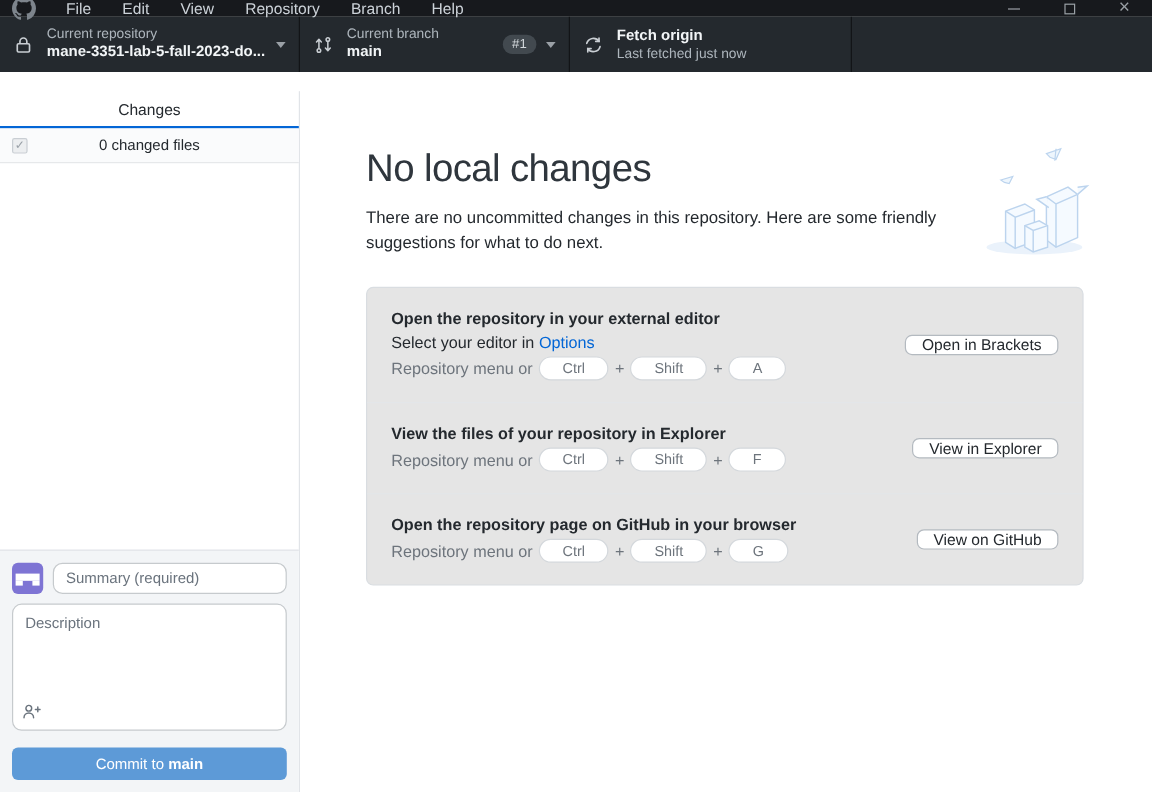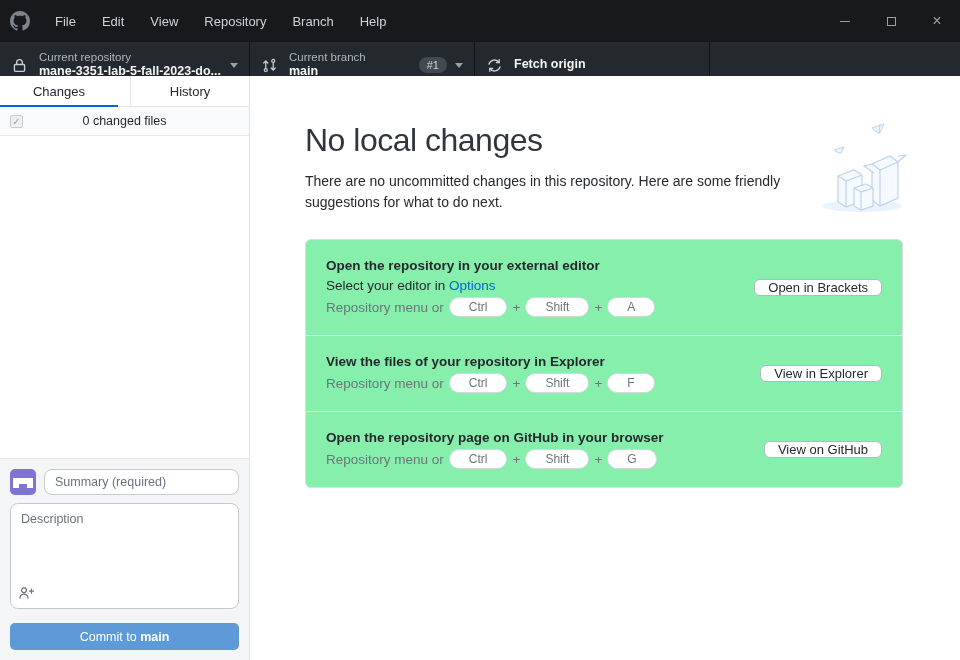--- a/index.html
+++ b/index.html
@@ -6,21 +6,21 @@
   html, body { width: 960px; height: 660px; overflow: hidden; }
   body {
     font-family: "Liberation Sans", sans-serif;
     background: #ffffff;
     color: #24292e;
     position: relative;
   }
 
   
   .titlebar {
-    height: 42px; background: #17191d;
+    height: 14px; background: #17191d;
     display: flex; align-items: center;
     color: #ccd2d8; font-size: 13px;
   }
   .octocat { width: 20px; height: 20px; margin: 0 12px 0 10px; display: flex; align-items: center; }
   .menu-item { padding: 0 13px; height: 30px; display: flex; align-items: center; cursor: default; }
   .win-controls { margin-left: auto; display: flex; height: 30px; }
   .win-btn { width: 46px; height: 30px; display: flex; align-items: center; justify-content: center; color: #9aa0a6; }
   .min-glyph { width: 10px; height: 1px; background: #9aa0a6; display: block; }
   .max-glyph { width: 9px; height: 9px; border: 1px solid #9aa0a6; display: block; }
   .close-glyph { font-size: 16px; line-height: 1; color: #9aa0a6; }
@@ -109,21 +109,21 @@
   .main {
     position: absolute; left: 250px; top: 76px; right: 0; bottom: 0;
     background: #fff; padding: 46px 0 0 55px; overflow: hidden;
   }
   .page-title { font-size: 32px; font-weight: 300; color: #2f363d; letter-spacing: -0.5px; }
   .page-subtitle { margin-top: 12px; width: 505px; font-size: 14px; line-height: 1.5; color: #24292e; }
   .illustration { position: absolute; top: 44px; right: 52px; }
 
   .suggestions {
     margin-top: 26px; width: 598px;
-    border: 1px solid #d9dde1; border-radius: 6px; background: #86efac;
+    border: 1px solid #d9dde1; border-radius: 6px; background: #e5e5e5;
   }
   .suggestion-row {
     display: flex; align-items: center; justify-content: space-between;
     padding: 18px 20px;
   }
   .suggestion-row + .suggestion-row { border-top: 1px solid #e3e6e9; }
   .sg-text { flex: 1; min-width: 0; padding-right: 16px; }
   .sg-title { font-size: 13.5px; font-weight: bold; color: #24292e; }
   .sg-line2 { font-size: 13.5px; color: #24292e; margin-top: 5px; }
   .sg-link { color: #0366d6; cursor: pointer; text-decoration: none; }
@@ -202,30 +202,30 @@
     <span class="tb-icon">
       <svg viewBox="0 0 16 16" width="17" height="17" fill="none" stroke="#c9ced3" stroke-width="1.3" stroke-linecap="round">
         <path d="M13.2 9.3a5.4 5.4 0 0 1-9.6 1.6"></path>
         <path d="M2.8 6.7a5.4 5.4 0 0 1 9.6-1.6"></path>
         <path d="M12.4 2.6v2.6h-2.6"></path>
         <path d="M3.6 13.4v-2.6h2.6"></path>
       </svg>
     </span>
     <span class="tb-text">
       <div class="tb-value">Fetch origin</div>
+      <div class="tb-label">Last fetched just now</div>
     </span>
   </div>
 
   <div class="tb-section tb-rest"></div>
 </div>
 
 <div class="sidebar">
   <div class="tabs">
     <div class="tab active">Changes</div>
-    <div class="tab">History</div>
   </div>
   <div class="changes-row">
     <span class="checkbox">✓</span>
     <span class="changes-count">0 changed files</span>
   </div>
   <div class="sidebar-spacer"></div>
 
   <div class="commit-area">
     <div class="commit-top">
       <span class="avatar">

